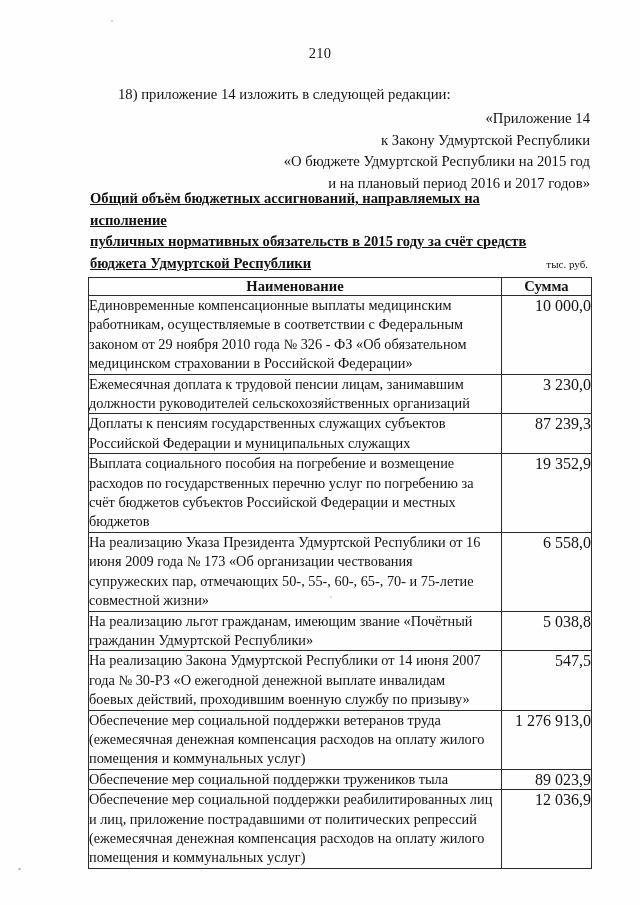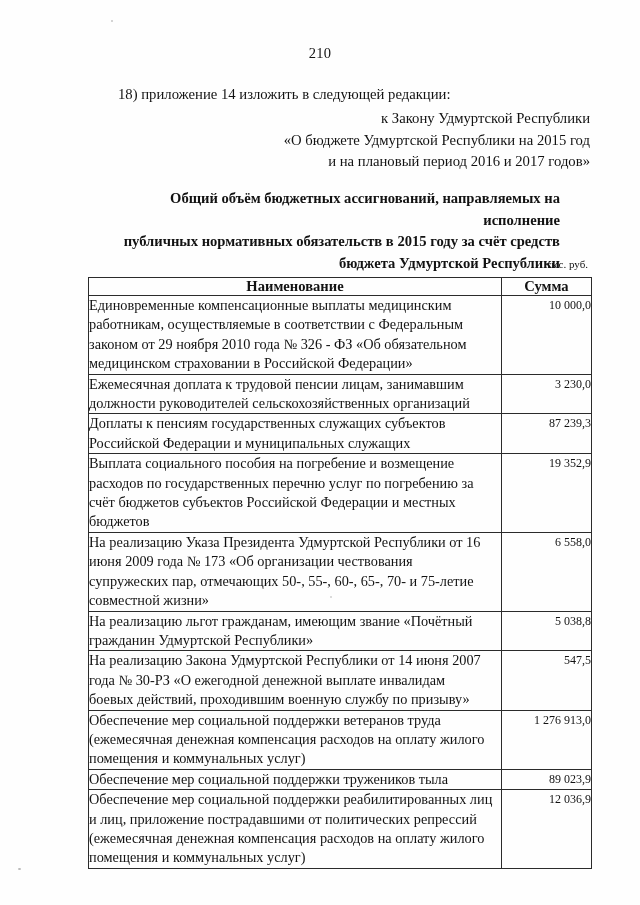--- a/index.html
+++ b/index.html
@@ -62,24 +62,25 @@
     font-size: 14.7px;
     line-height: 21.5px;
   }
   .ref-block div { white-space: nowrap; }
 
   .doc-title {
     position: absolute;
     left: 90px;
     top: 188px;
     width: 470px;
-    text-align: right;
+    text-align: left;
     font-weight: bold;
     font-size: 14.6px;
     line-height: 21.5px;
+    text-decoration: underline;
   }
 
   .units {
     position: absolute;
     right: 52px;
     top: 258px;
     font-size: 11px;
   }
 
   table.budget {
@@ -107,21 +108,21 @@
   }
 
   td.name {
     font-size: 14.3px;
     line-height: 19.4px;
     padding: 1px 3px 2px 4px;
     text-align: left;
     margin-top: 44px;
   }
   td.sum {
-    font-size: 12px;
+    font-size: 16px;
     line-height: 19.4px;
     text-align: right;
     padding: 1px 5px 2px 3px;
     vertical-align: bottom;
     white-space: nowrap;
   }
   td.name .ln { display: block; white-space: nowrap; }
 </style>
 </head>
 <body>
@@ -130,20 +131,21 @@
 
   <div class="speck speck-top"></div>
   <div class="speck speck-bottom"></div>
   <div class="speck speck-mid"></div>
 
   <div class="page-number">210</div>
 
   <div class="intro">18) приложение 14 изложить в следующей редакции:</div>
 
   <div class="ref-block">
+    <div>«Приложение 14</div>
     <div>к Закону Удмуртской Республики</div>
     <div>«О бюджете Удмуртской Республики на 2015 год</div>
     <div>и на плановый период 2016 и 2017 годов»</div>
   </div>
 
   <div class="doc-title">
     <div>Общий объём бюджетных ассигнований, направляемых на исполнение</div>
     <div>публичных нормативных обязательств в 2015 году за счёт средств</div>
     <div>бюджета Удмуртской Республики</div>
   </div>

